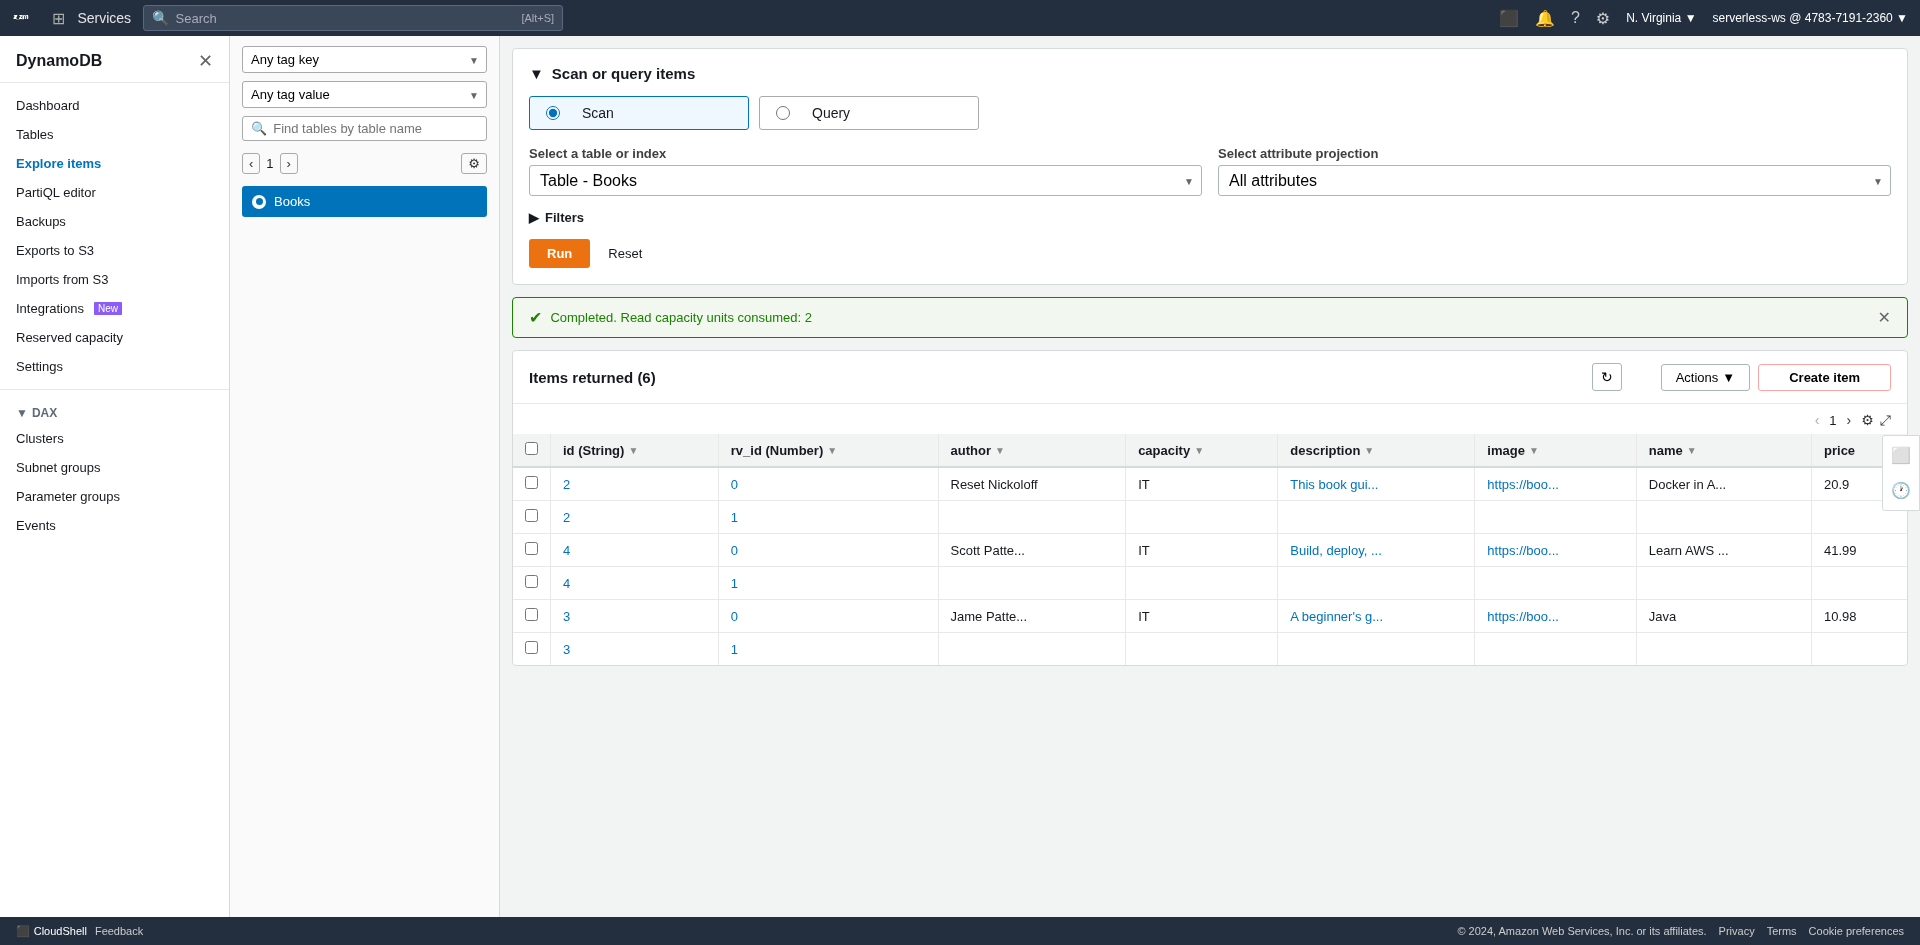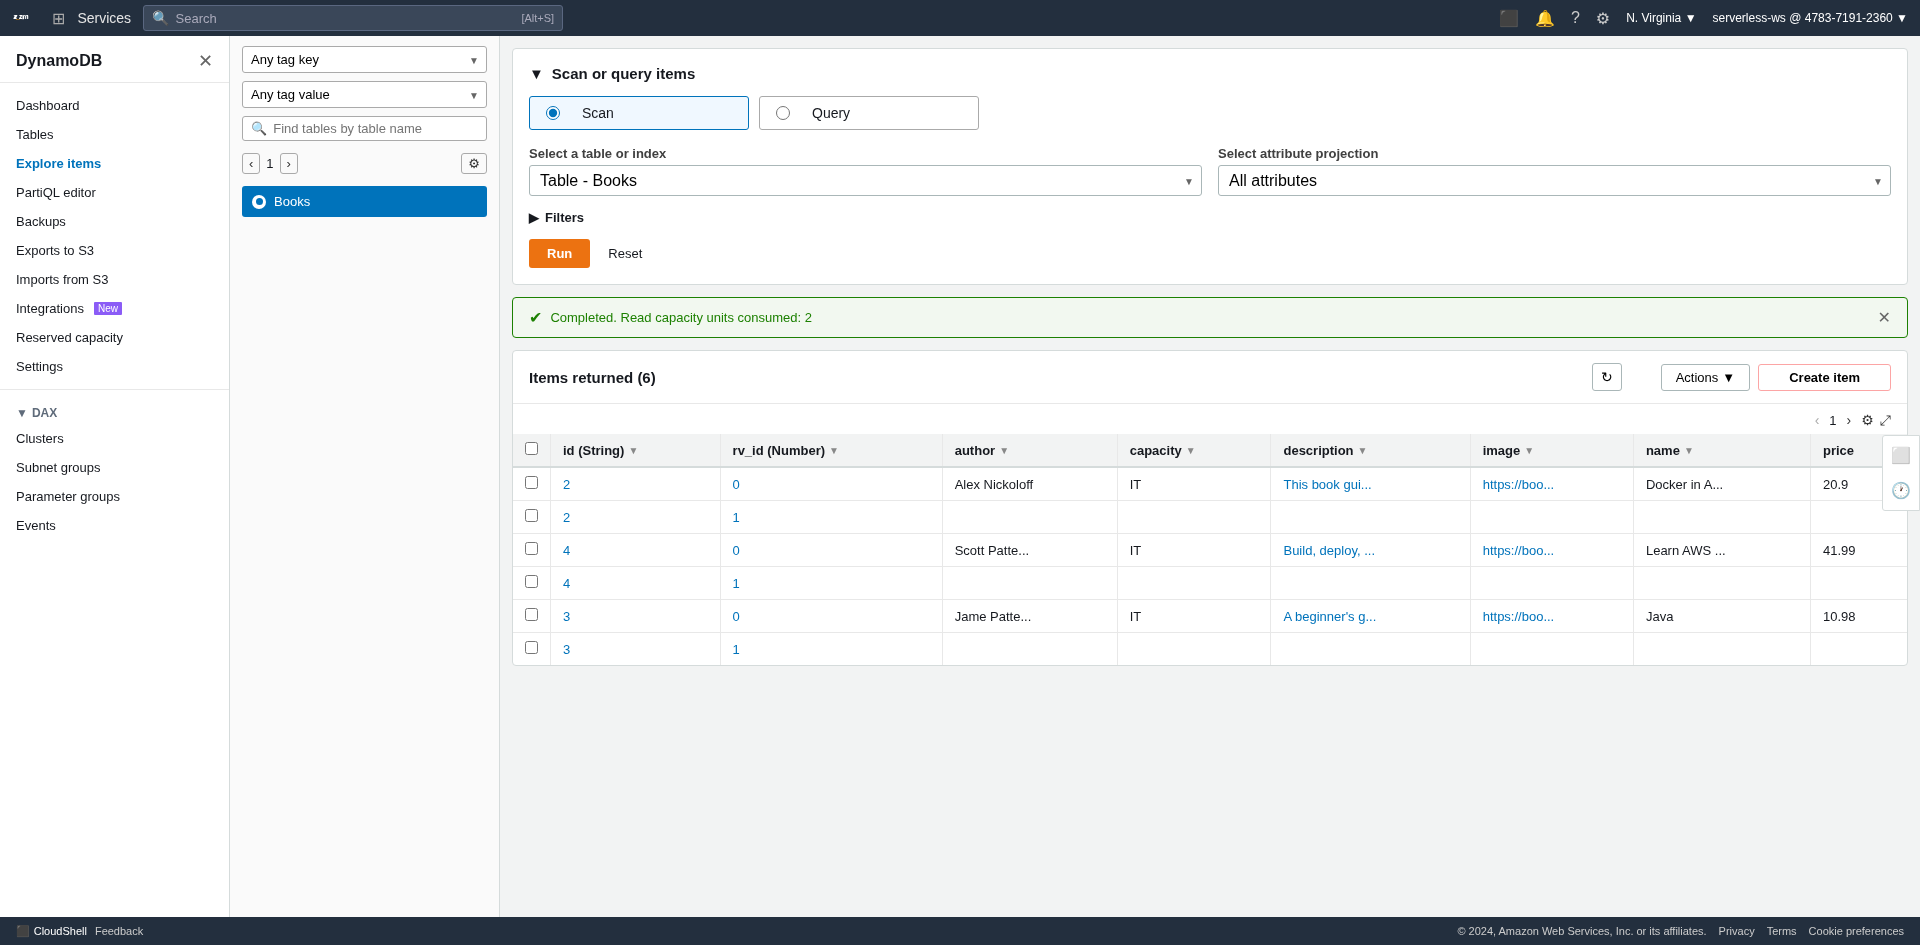--- a/index.html
+++ b/index.html
@@ -454,21 +454,21 @@
                   </div>
               </th>
               <th>price</th>
             </tr>
           </thead>
           <tbody id="table-body">
           <tr>
                 <td class="checkbox-td"><input type="checkbox" style=""></td>
                 <td><a class="link-cell">2</a></td>
                 <td><a class="number-cell">0</a></td>
-                <td>Alex Nickoloff</td>
+                <td>Reset Nickoloff</td>
                 <td class="it-badge">IT</td>
                 <td><a class="desc-cell">This book gui...</a></td>
                 <td><a class="img-cell">https://boo...</a></td>
                 <td>Docker in A...</td>
                 <td>20.9</td>
               </tr>
               <tr>
                 <td class="checkbox-td"><input type="checkbox" style=""></td>
                 <td><a class="link-cell">2</a></td>
                 <td><a class="number-cell">1</a></td>

